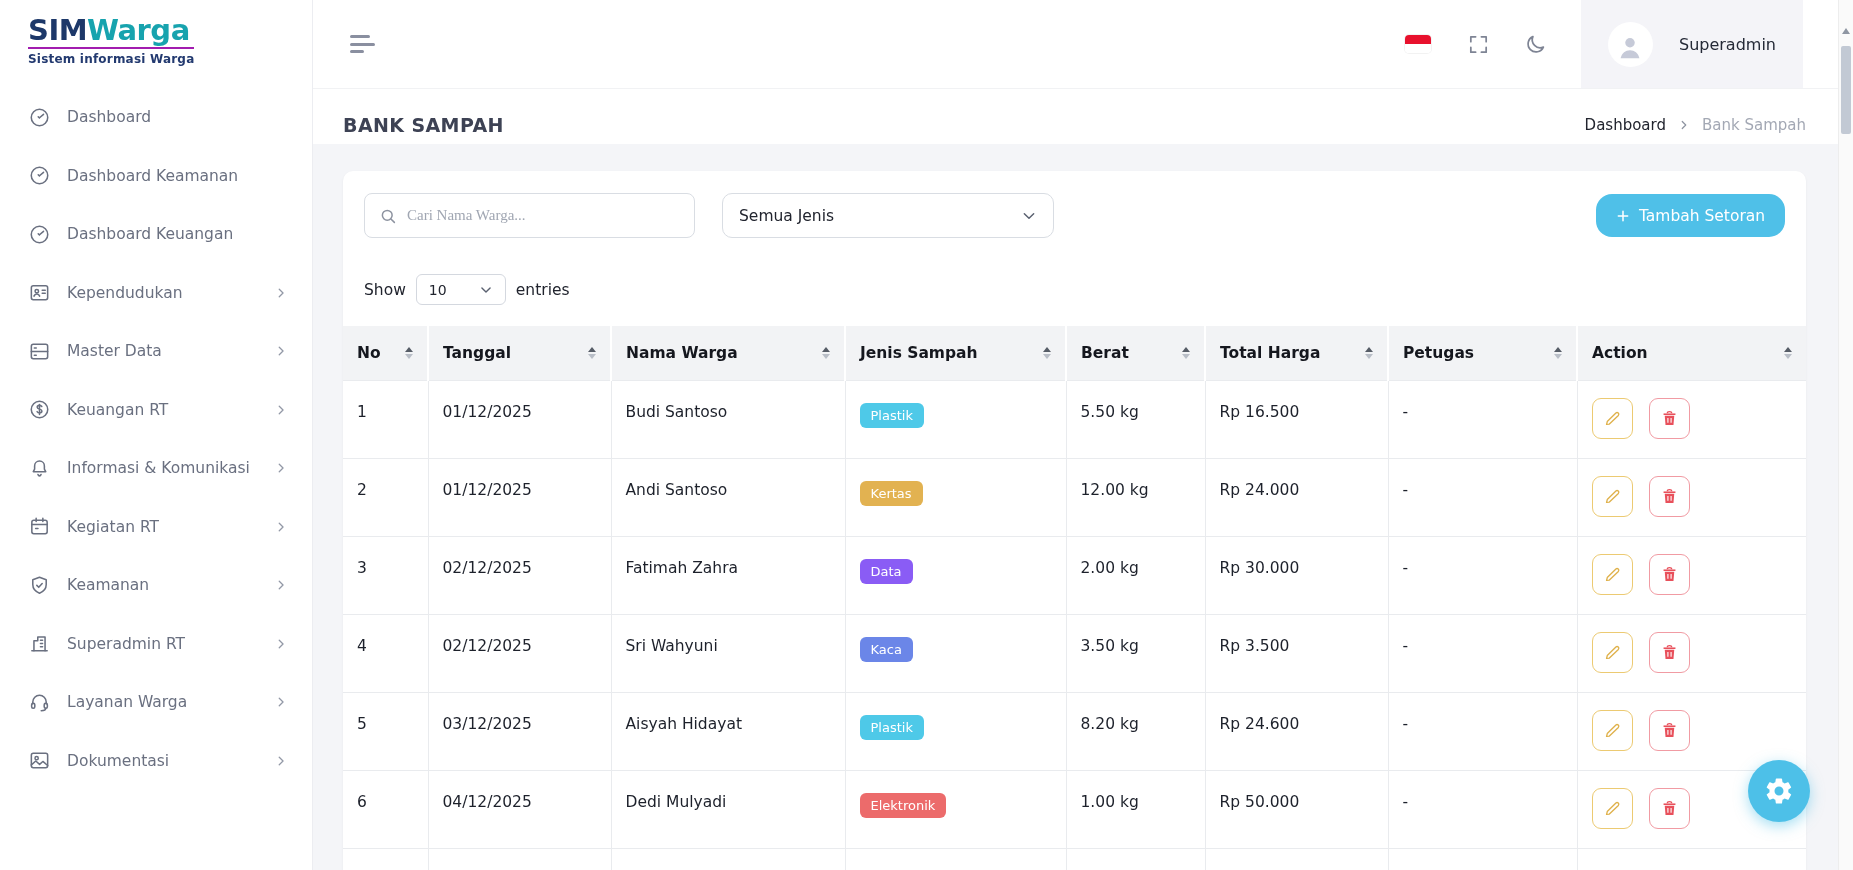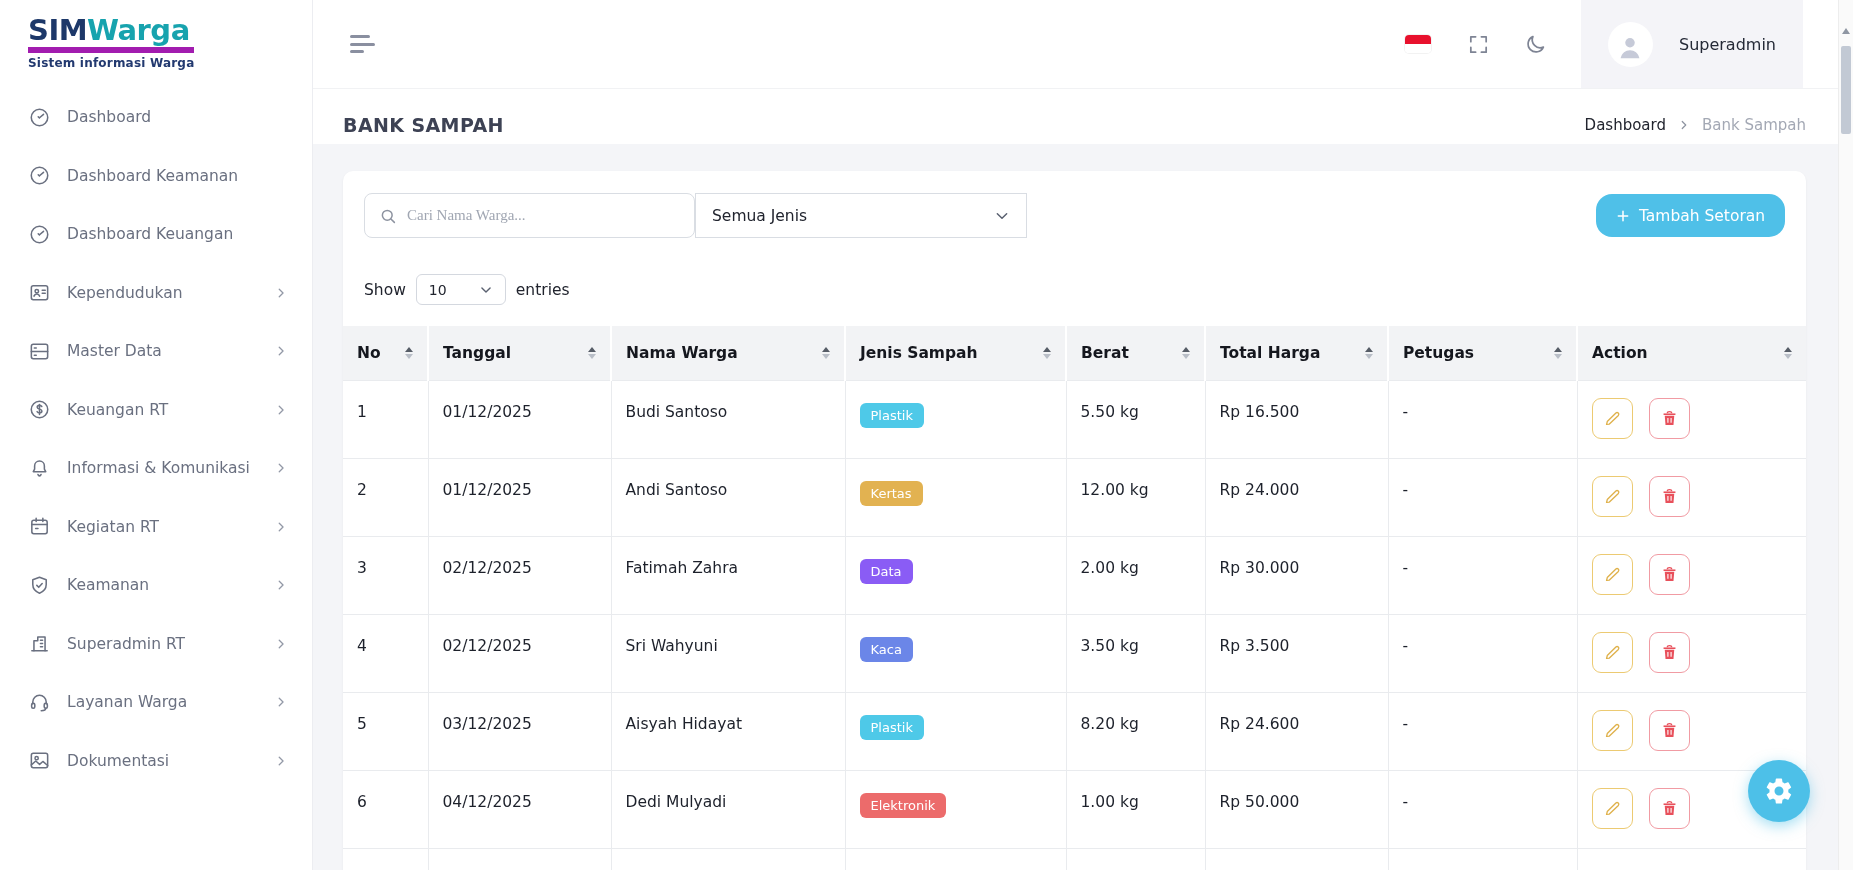--- a/index.html
+++ b/index.html
@@ -11,21 +11,21 @@
   svg { display:block; }
 
   
   .sidebar { position:absolute; left:0; top:0; width:313px; height:870px;
     background:#fff; border-right:1px solid #ecedf1; z-index:6; }
   .logo { height:88px; padding:15px 24px 0 28px; cursor:pointer; }
   .logo-title { font-size:29px; font-weight:800; letter-spacing:-0.5px; line-height:1.1; }
   .logo-sim { color:#1d3869; }
   .logo-warga { color:#17a3ae; }
   .logo-sub { display:inline-block; font-size:12px; font-weight:700; color:#233a70;
-    border-top:6px solid #a21caf; padding-top:3px; letter-spacing:0.2px; }
+    border-top:2px solid #a21caf; padding-top:3px; letter-spacing:0.2px; }
   .menu-item { height:58.5px; display:flex; align-items:center;
     padding:0 24px 0 28px; color:#6a7080; cursor:pointer; }
   .mi-icon { width:23px; height:23px; margin-right:16px; flex:none; color:#6a7080; }
   .mi-icon svg { width:23px; height:23px; }
   .mi-label { font-size:15.5px; flex:1; white-space:nowrap; }
   .mi-chevron { width:14px; height:14px; color:#9298a6; flex:none; }
   .mi-chevron svg { width:14px; height:14px; }
 
   
   .topbar { position:absolute; left:313px; top:0; width:1525px; height:88px;
@@ -67,22 +67,22 @@
     box-shadow:0 1px 3px rgba(16,24,40,0.05); }
 
   .filters { display:flex; align-items:center; padding:22px 21px 0 21px; }
   .search-box { width:331px; height:45px; border:1px solid #d9dde3; border-radius:8px;
     display:flex; align-items:center; padding:0 14px; gap:10px; background:#fff; }
   .search-box .s-icon { color:#8d93a0; flex:none; }
   .search-box .s-icon svg { width:18px; height:18px; }
   .search-box input { border:none; outline:none; font-size:15px; color:#333; width:100%;
     background:transparent; font-family:Liberation Serif, serif; }
   .search-box input::placeholder { color:#a0a6b2; }
-  .filter-select { width:332px; height:45px; border:1px solid #d9dde3; border-radius:0;
-    display:flex; align-items:center; justify-content:space-between;
+  .filter-select { width:332px; height:45px; border:1px solid #d9dde3; border-radius:10px;
+    margin-left:27px; display:flex; align-items:center; justify-content:space-between;
     padding:0 16px; font-size:15.5px; color:#21242e; cursor:pointer; background:#fff; }
   .filter-select .c-icon { color:#5a6170; }
   .filter-select .c-icon svg { width:16px; height:16px; }
   .add-btn { margin-left:auto; width:189px; height:43px; background:#4fc0e8; color:#fff;
     border:none; border-radius:16px; font-size:15.5px; font-family:inherit;
     display:flex; align-items:center; justify-content:center; gap:9px; cursor:pointer; }
   .add-btn .p-icon svg { width:14px; height:14px; }
 
   .show-row { display:flex; align-items:center; margin:36px 0 21px;
     padding:0 21px; font-size:15.5px; color:#21242e; }

